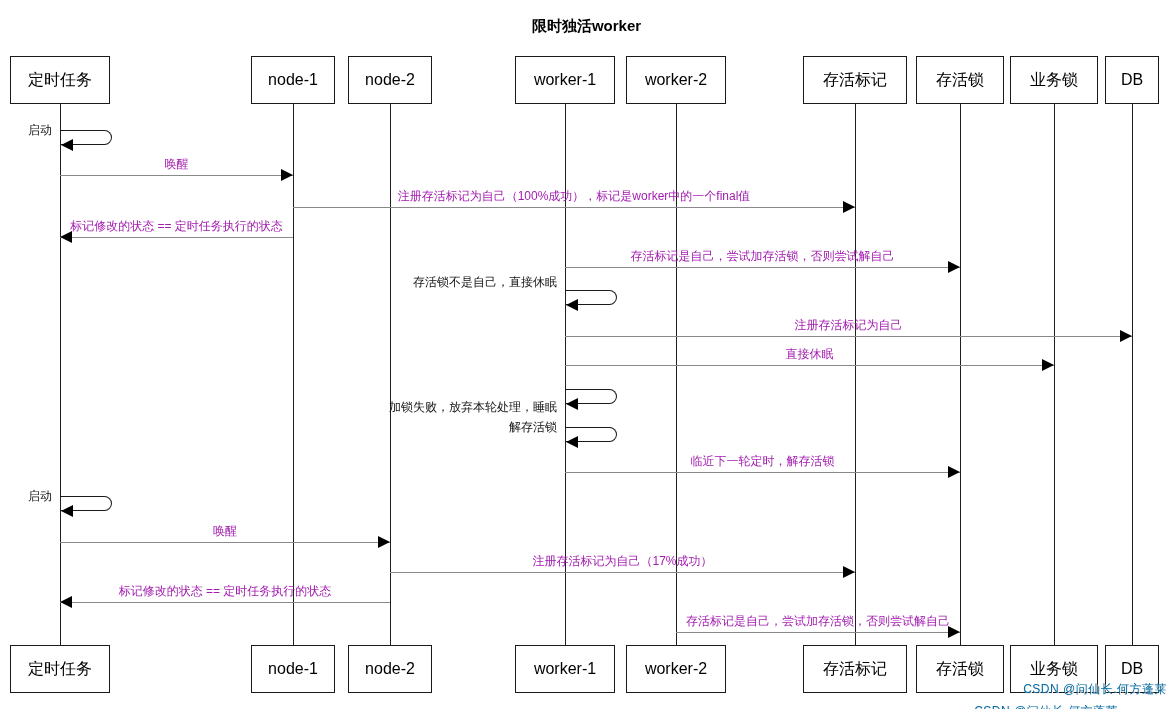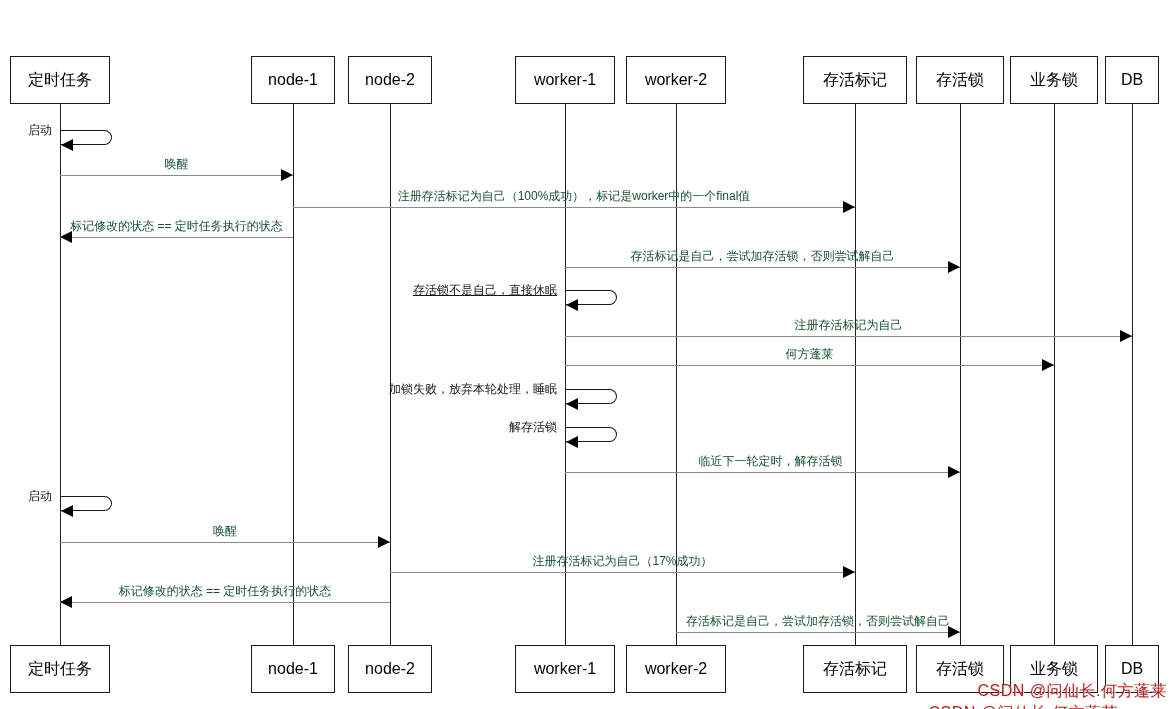--- a/index.html
+++ b/index.html
@@ -16,44 +16,45 @@
   .pbox {
     position:absolute; box-sizing:border-box;
     border:1px solid #1a1a1a; background:#fff;
     display:flex; align-items:center; justify-content:center;
     font-size:16px; color:#000; white-space:nowrap;
   }
   .lifeline { position:absolute; width:1px; background:#1f1f1f; }
   .mline { position:absolute; height:1px; background:#8a8a8a; }
   .mlabel {
     position:absolute; height:15px; line-height:15px; font-size:12px;
-    text-align:center; white-space:nowrap; color:#14532d;
+    text-align:center; white-space:nowrap; color:#a21caf;
   }
   .arr { position:absolute; width:0; height:0; }
   .arr.r { border-top:6px solid transparent; border-bottom:6px solid transparent; border-left:12px solid #000; }
   .arr.l { border-top:6px solid transparent; border-bottom:6px solid transparent; border-right:12px solid #000; }
   .loop {
     position:absolute; box-sizing:border-box;
     border:1px solid #1a1a1a; border-left:none;
     border-radius:0 10px 10px 0;
   }
   .slabel {
     position:absolute; height:16px; line-height:16px; font-size:12px;
     text-align:right; white-space:nowrap; color:#151515;
   }
   .watermark {
-    position:absolute; font-size:16px; letter-spacing:0.5px;
-    color:#b91c1c; white-space:nowrap;
+    position:absolute; font-size:12px; letter-spacing:0.5px;
+    color:#0369a1; white-space:nowrap;
     text-shadow:1px 1px 0 #f1f1f1;
   }
 </style>
 </head>
 <body>
 
 <div class="canvas">
+  <div class="title">限时独活worker</div>
   <div id="layer">
       <div class="lifeline" style="position: absolute; left: 60px; top: 104px; height: 542px;"></div>
       <div class="lifeline" style="position: absolute; left: 293px; top: 104px; height: 542px;"></div>
       <div class="lifeline" style="position: absolute; left: 390px; top: 104px; height: 542px;"></div>
       <div class="lifeline" style="position: absolute; left: 565px; top: 104px; height: 542px;"></div>
       <div class="lifeline" style="position: absolute; left: 676px; top: 104px; height: 542px;"></div>
       <div class="lifeline" style="position: absolute; left: 855px; top: 104px; height: 542px;"></div>
       <div class="lifeline" style="position: absolute; left: 960px; top: 104px; height: 542px;"></div>
       <div class="lifeline" style="position: absolute; left: 1054px; top: 104px; height: 542px;"></div>
       <div class="lifeline" style="position: absolute; left: 1132px; top: 104px; height: 542px;"></div>
@@ -85,36 +86,36 @@
       <div class="arr r" style="left: 843px; top: 201px;"></div>
       <div class="mlabel" style="left: 293px; width: 562px; top: 189px; text-align: center;">注册存活标记为自己（100%成功），标记是worker中的一个final值</div>
       <div class="mline" style="left: 60px; top: 237px; width: 233px;"></div>
       <div class="arr l" style="left: 60px; top: 231px;"></div>
       <div class="mlabel" style="left: 60px; width: 233px; top: 219px;">标记修改的状态 == 定时任务执行的状态</div>
       <div class="mline" style="left: 565px; top: 267px; width: 395px;"></div>
       <div class="arr r" style="left: 948px; top: 261px;"></div>
       <div class="mlabel" style="left: 565px; width: 395px; top: 249px;">存活标记是自己，尝试加存活锁，否则尝试解自己</div>
       <div class="loop" style="position: absolute; left: 565px; top: 290px; width: 52px; height: 15px;"></div>
       <div class="arr l" style="left: 566px; top: 299px;"></div>
-      <div class="slabel" style="left: 235px; width: 322px; top: 282px; text-decoration: underline;">存活锁不是自己，直接休眠</div>
+      <div class="slabel" style="left: 235px; width: 322px; top: 274px;">存活锁不是自己，直接休眠</div>
       <div class="mline" style="left: 565px; top: 336px; width: 567px;"></div>
       <div class="arr r" style="left: 1120px; top: 330px;"></div>
       <div class="mlabel" style="left: 565px; width: 567px; top: 318px;">注册存活标记为自己</div>
       <div class="mline" style="left: 565px; top: 365px; width: 489px;"></div>
       <div class="arr r" style="left: 1042px; top: 359px;"></div>
-      <div class="mlabel" style="left: 565px; width: 489px; top: 347px;">何方蓬莱</div>
+      <div class="mlabel" style="left: 565px; width: 489px; top: 347px;">直接休眠</div>
       <div class="loop" style="position: absolute; left: 565px; top: 389px; width: 52px; height: 15px;"></div>
       <div class="arr l" style="left: 566px; top: 398px;"></div>
-      <div class="slabel" style="left: 235px; width: 322px; top: 381px;">加锁失败，放弃本轮处理，睡眠</div>
+      <div class="slabel" style="left: 235px; width: 322px; top: 399px;">加锁失败，放弃本轮处理，睡眠</div>
       <div class="loop" style="position: absolute; left: 565px; top: 427px; width: 52px; height: 15px;"></div>
       <div class="arr l" style="left: 566px; top: 436px;"></div>
       <div class="slabel" style="left: 235px; width: 322px; top: 419px;">解存活锁</div>
       <div class="mline" style="left: 565px; top: 472px; width: 395px;"></div>
       <div class="arr r" style="left: 948px; top: 466px;"></div>
-      <div class="mlabel" style="left: 565px; width: 395px; top: 454px; padding-left: 8px;">临近下一轮定时，解存活锁</div>
+      <div class="mlabel" style="left: 565px; width: 395px; top: 454px;">临近下一轮定时，解存活锁</div>
       <div class="loop" style="position: absolute; left: 60px; top: 496px; width: 52px; height: 15px;"></div>
       <div class="arr l" style="left: 61px; top: 505px;"></div>
       <div class="slabel" style="left: -270px; width: 322px; top: 488px;">启动</div>
       <div class="mline" style="left: 60px; top: 542px; width: 330px;"></div>
       <div class="arr r" style="left: 378px; top: 536px;"></div>
       <div class="mlabel" style="left: 60px; width: 330px; top: 524px;">唤醒</div>
       <div class="mline" style="left: 390px; top: 572px; width: 465px;"></div>
       <div class="arr r" style="left: 843px; top: 566px;"></div>
       <div class="mlabel" style="left: 390px; width: 465px; top: 554px;">注册存活标记为自己（17%成功）</div>
       <div class="mline" style="left: 60px; top: 602px; width: 330px;"></div>

